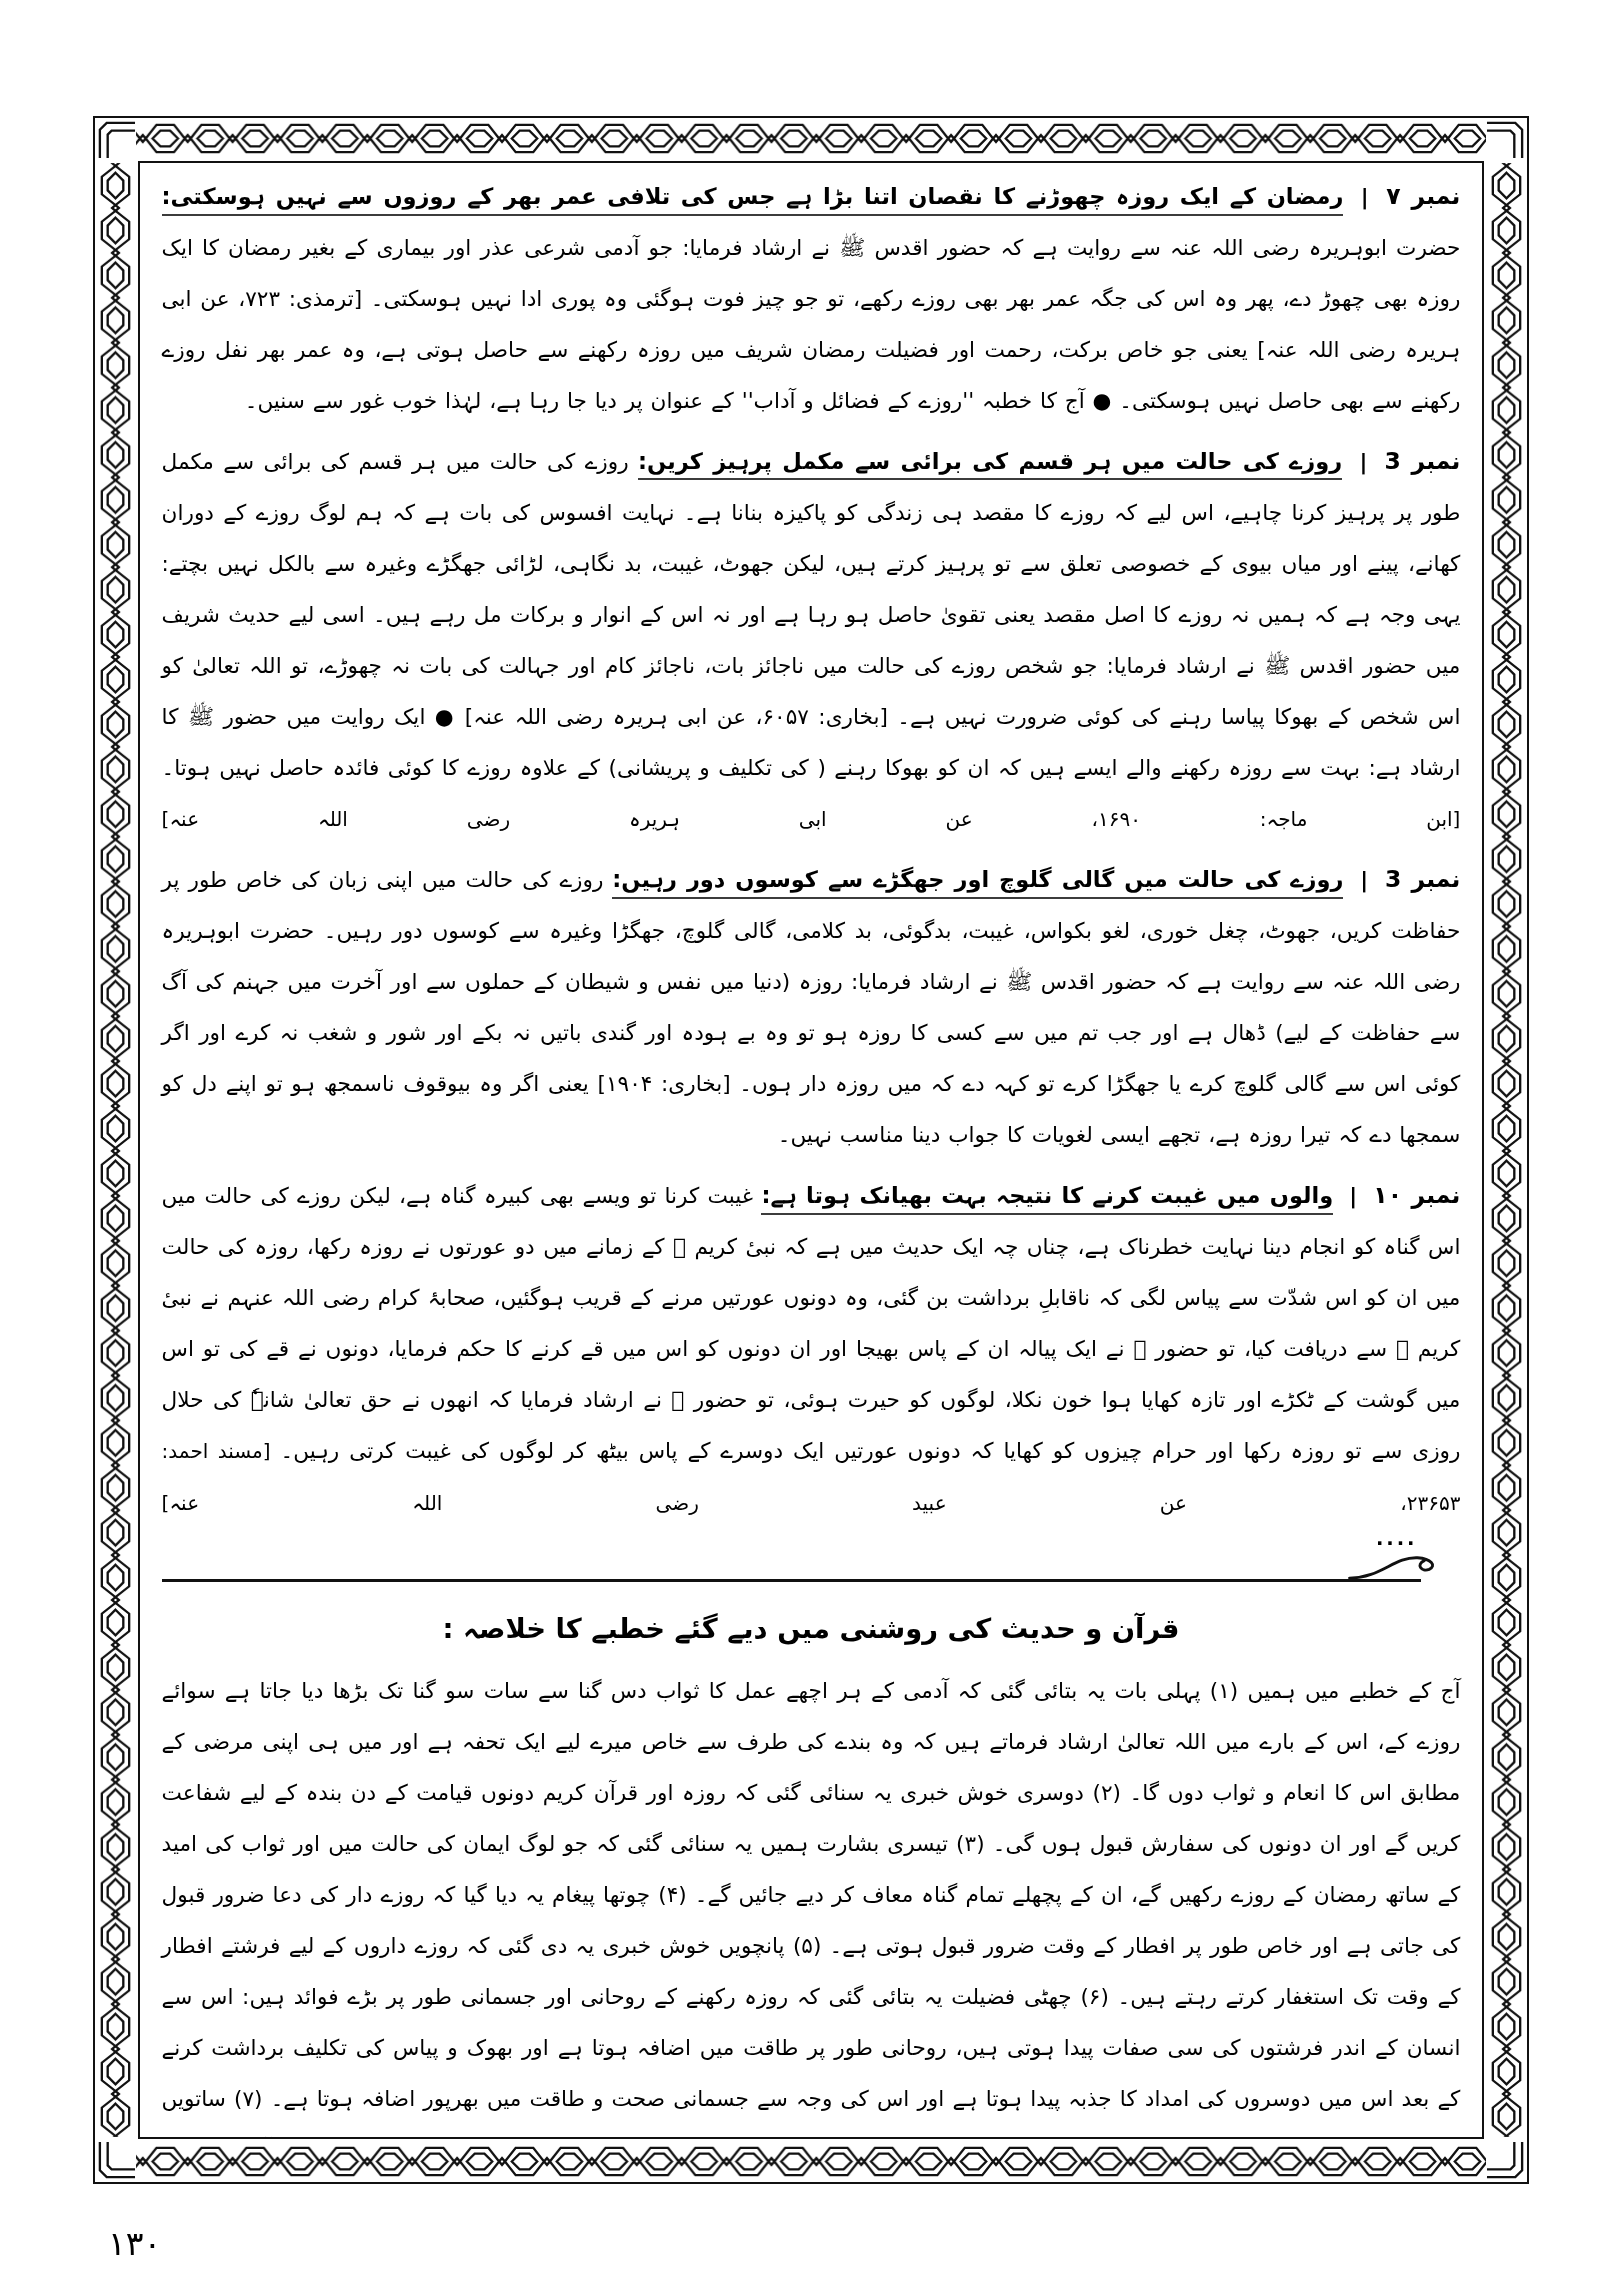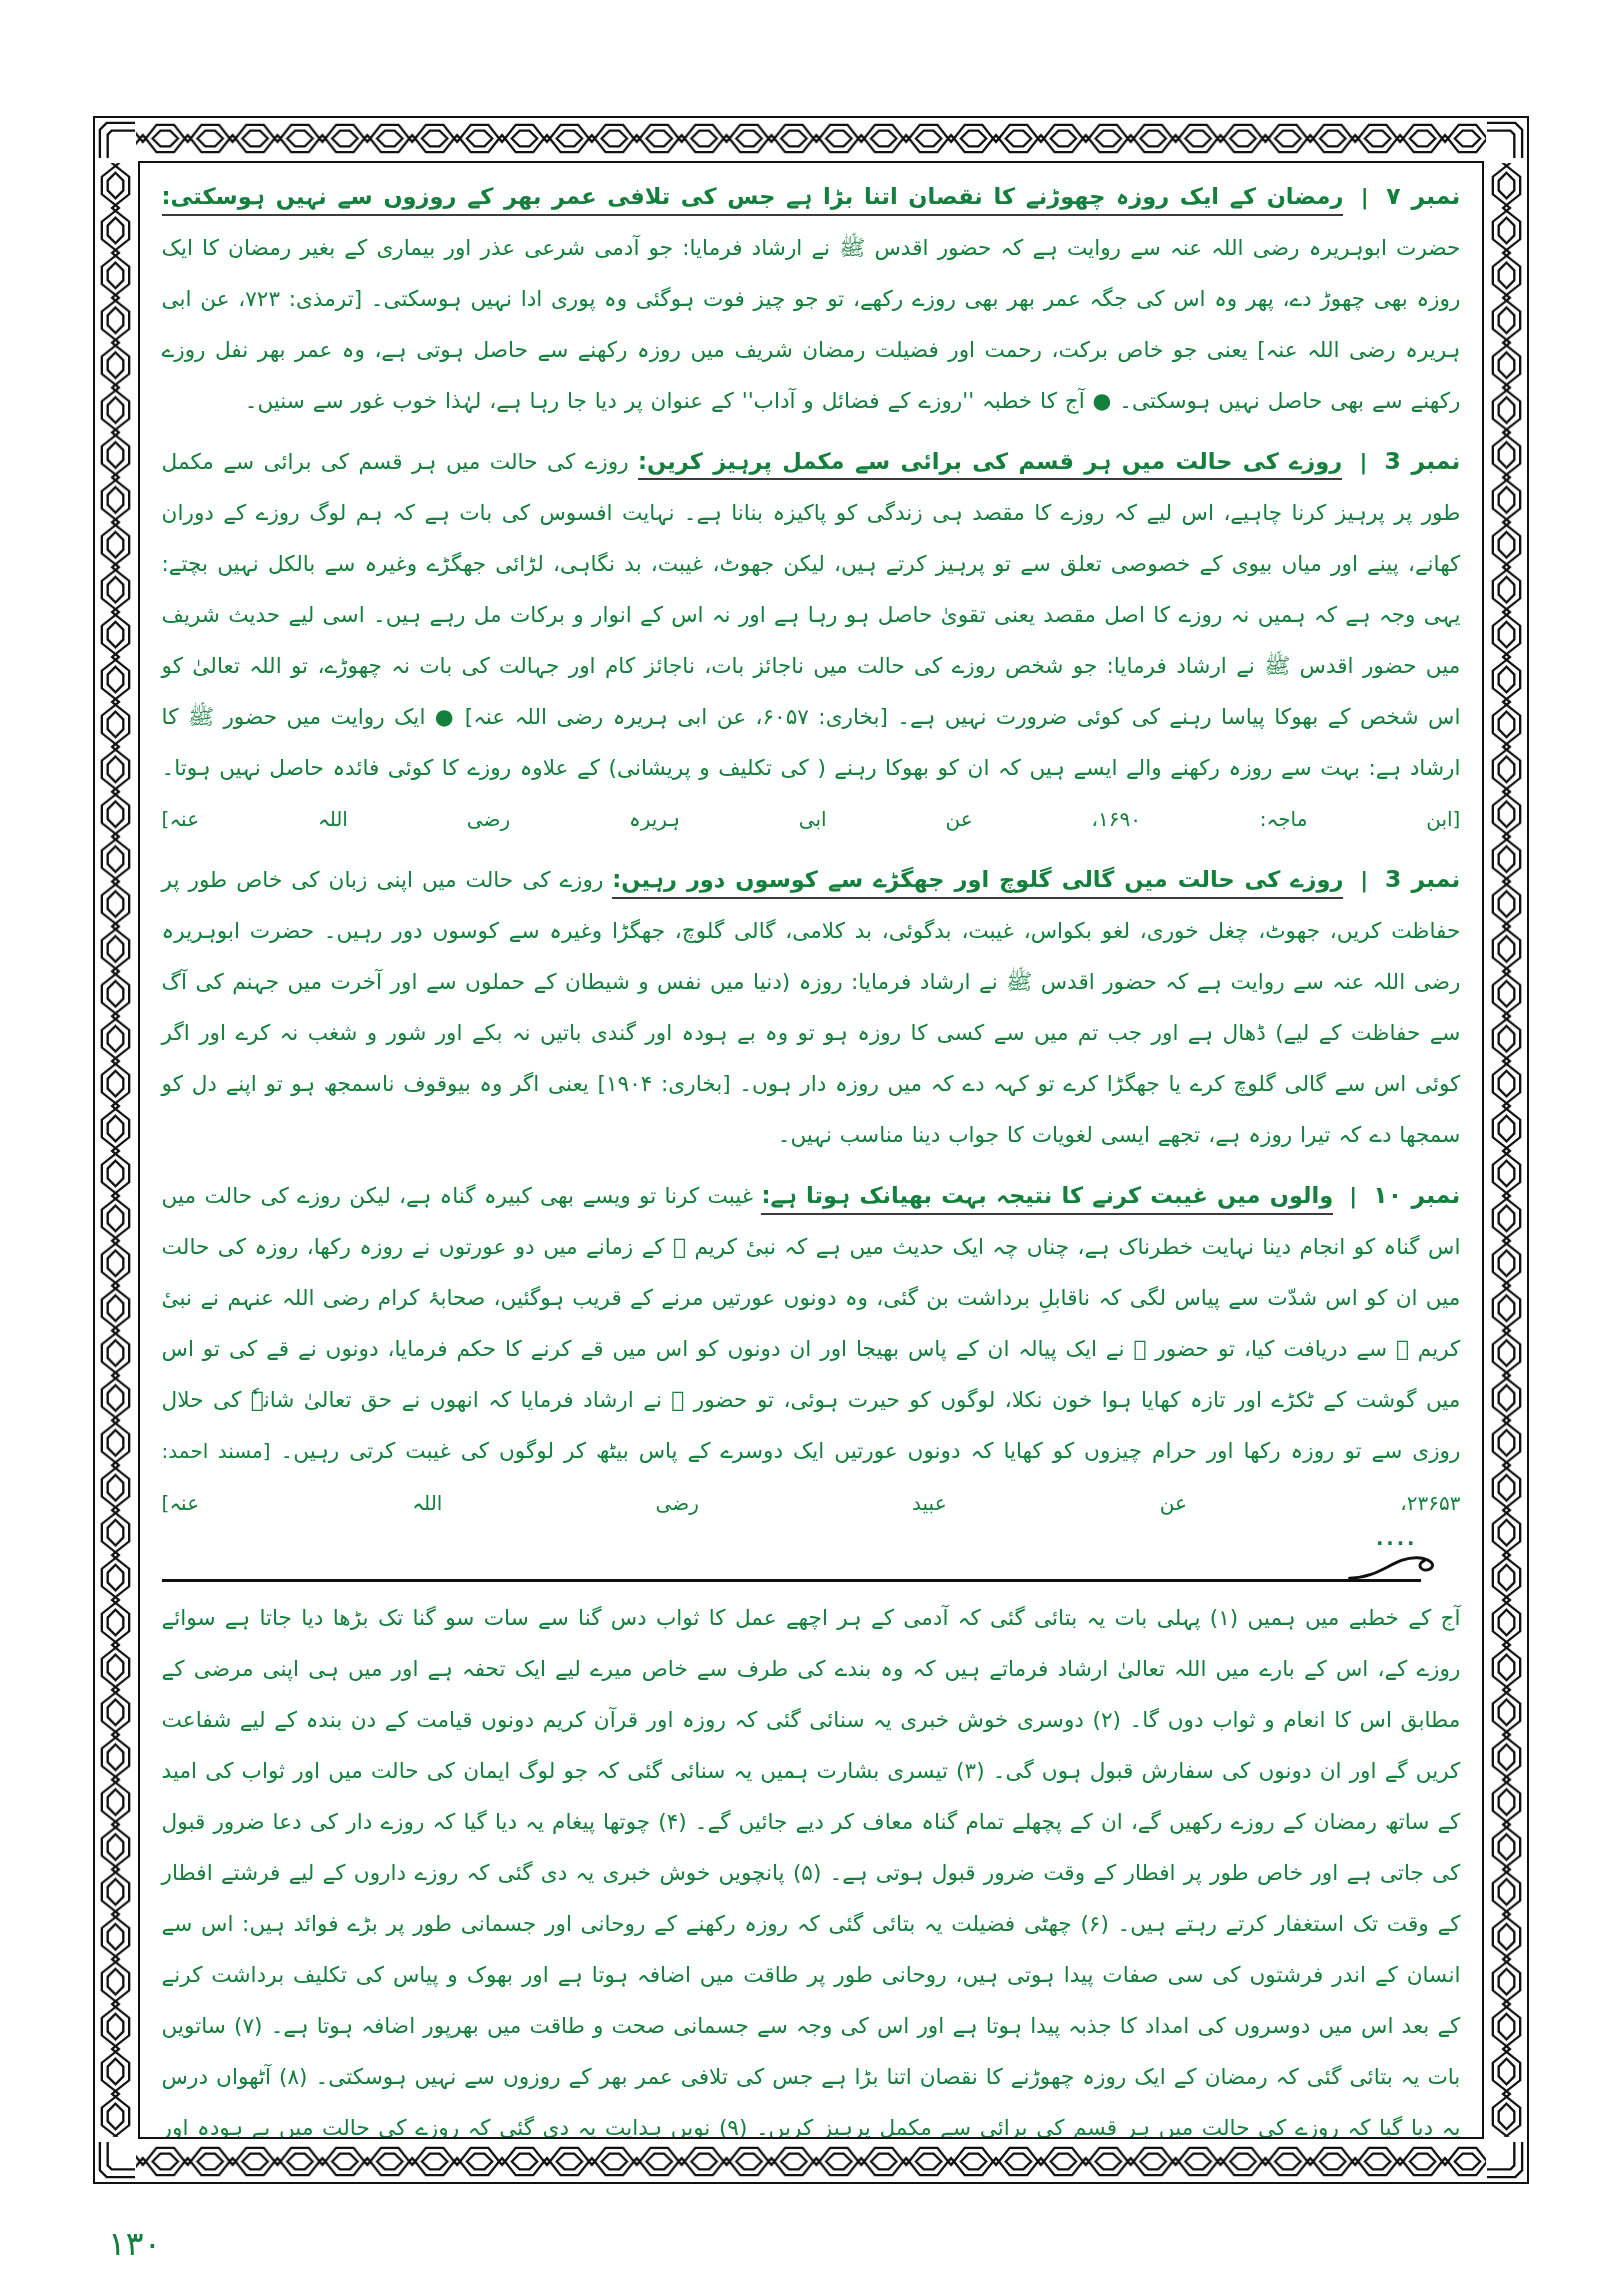--- a/index.html
+++ b/index.html
@@ -1,17 +1,17 @@
 <!DOCTYPE html>
 <html dir="rtl" lang="ur"><head>
 <meta charset="utf-8">
 <style>
   html,body{margin:0;padding:0;background:#e8e8e8;}
   .page{position:relative;width:1622px;height:2294px;background:#ffffff;margin:0 auto;
-        font-family:"DejaVu Sans",sans-serif;color:#15803d;overflow:hidden;}
+        font-family:"DejaVu Sans",sans-serif;color:#000000;overflow:hidden;}
   .frame{position:absolute;left:93px;right:93px;top:116px;bottom:110px;border:2px solid #111;}
   .strip{position:absolute;display:block;}
   .strip-top{top:0;left:0;width:100%;height:41px;}
   .strip-bottom{bottom:0;left:0;width:100%;height:41px;}
   .strip-left{top:41px;left:0;width:41px;height:calc(100% - 82px);}
   .strip-right{top:41px;right:0;width:41px;height:calc(100% - 82px);}
   .corner{position:absolute;width:41px;height:41px;}
   .corner-tl{top:0;left:0;}
   .corner-tr{top:0;right:0;transform:scaleX(-1);}
   .corner-bl{bottom:0;left:0;transform:scaleY(-1);}
@@ -124,20 +124,21 @@
       </p>
 
       <div class="divider">
         <span class="dots">....</span>
         <svg class="flourish" width="108" height="33" viewBox="0 0 110 34">
           <path d="M2,30 C34,30 48,8 72,9 C86,10 92,17 84,21 C76,24 70,16 79,12" fill="none" stroke="#111" stroke-width="3" stroke-linecap="round"></path>
         </svg>
         <div class="rule"></div>
       </div>
 
+      <h2 class="summary-heading">قرآن و حدیث کی روشنی میں دیے گئے خطبے کا خلاصہ :</h2>
 
       <p class="para summary-body">آج کے خطبے میں ہمیں (۱) پہلی بات یہ بتائی گئی کہ آدمی کے ہر اچھے عمل کا ثواب دس گنا سے سات سو گنا تک بڑھا دیا جاتا ہے سوائے روزے کے، اس کے بارے میں اللہ تعالیٰ ارشاد فرماتے ہیں کہ وہ بندے کی طرف سے خاص میرے لیے ایک تحفہ ہے اور میں ہی اپنی مرضی کے مطابق اس کا انعام و ثواب دوں گا۔ (۲) دوسری خوش خبری یہ سنائی گئی کہ روزہ اور قرآن کریم دونوں قیامت کے دن بندہ کے لیے شفاعت کریں گے اور ان دونوں کی سفارش قبول ہوں گی۔ (۳) تیسری بشارت ہمیں یہ سنائی گئی کہ جو لوگ ایمان کی حالت میں اور ثواب کی امید کے ساتھ رمضان کے روزے رکھیں گے، ان کے پچھلے تمام گناہ معاف کر دیے جائیں گے۔ (۴) چوتھا پیغام یہ دیا گیا کہ روزے دار کی دعا ضرور قبول کی جاتی ہے اور خاص طور پر افطار کے وقت ضرور قبول ہوتی ہے۔ (۵) پانچویں خوش خبری یہ دی گئی کہ روزے داروں کے لیے فرشتے افطار کے وقت تک استغفار کرتے رہتے ہیں۔ (۶) چھٹی فضیلت یہ بتائی گئی کہ روزہ رکھنے کے روحانی اور جسمانی طور پر بڑے فوائد ہیں: اس سے انسان کے اندر فرشتوں کی سی صفات پیدا ہوتی ہیں، روحانی طور پر طاقت میں اضافہ ہوتا ہے اور بھوک و پیاس کی تکلیف برداشت کرنے کے بعد اس میں دوسروں کی امداد کا جذبہ پیدا ہوتا ہے اور اس کی وجہ سے جسمانی صحت و طاقت میں بھرپور اضافہ ہوتا ہے۔ (۷) ساتویں بات یہ بتائی گئی کہ رمضان کے ایک روزہ چھوڑنے کا نقصان اتنا بڑا ہے جس کی تلافی عمر بھر کے روزوں سے نہیں ہوسکتی۔ (۸) آٹھواں درس یہ دیا گیا کہ روزے کی حالت میں ہر قسم کی برائی سے مکمل پرہیز کریں۔ (۹) نویں ہدایت یہ دی گئی کہ روزے کی حالت میں بے ہودہ اور گندی باتیں نہ بکے اور شور و شغب نہ کرے اور اگر کوئی گالی گلوچ کرے یا جھگڑا کرے تو کہہ دے کہ میں روزہ دار ہوں۔ (۱۰) دسواں سبق یہ دیا گیا کہ غیبت بہت خطرناک گناہ ہے، خاص کر روزہ کی حالت میں غیبت کرنے کا نتیجہ بڑا بھیانک ہے۔ لہٰذا آج کے خطبے میں ''روزے کے فضائل و آداب'' کے عنوان پر جو باتیں قرآن و حدیث کی روشنی میں بیان کی گئی ہیں، ہم ان کو اپنے سامنے رکھیں اور ان پر عمل کرنے کی کوشش کریں اور نماز کے بعد جا کر گھر والوں کو بھی یہ باتیں بتائیں، اللہ تعالیٰ ہمیں ان باتوں پر عمل کرنے کی توفیق عطا فرمائے اور ہماری خدمات کو قبول فرمائے۔ (آمین)</p>
 
     </div>
   </div>
 
   <div class="page-number">۱۳۰</div>
 
 </div>
 

